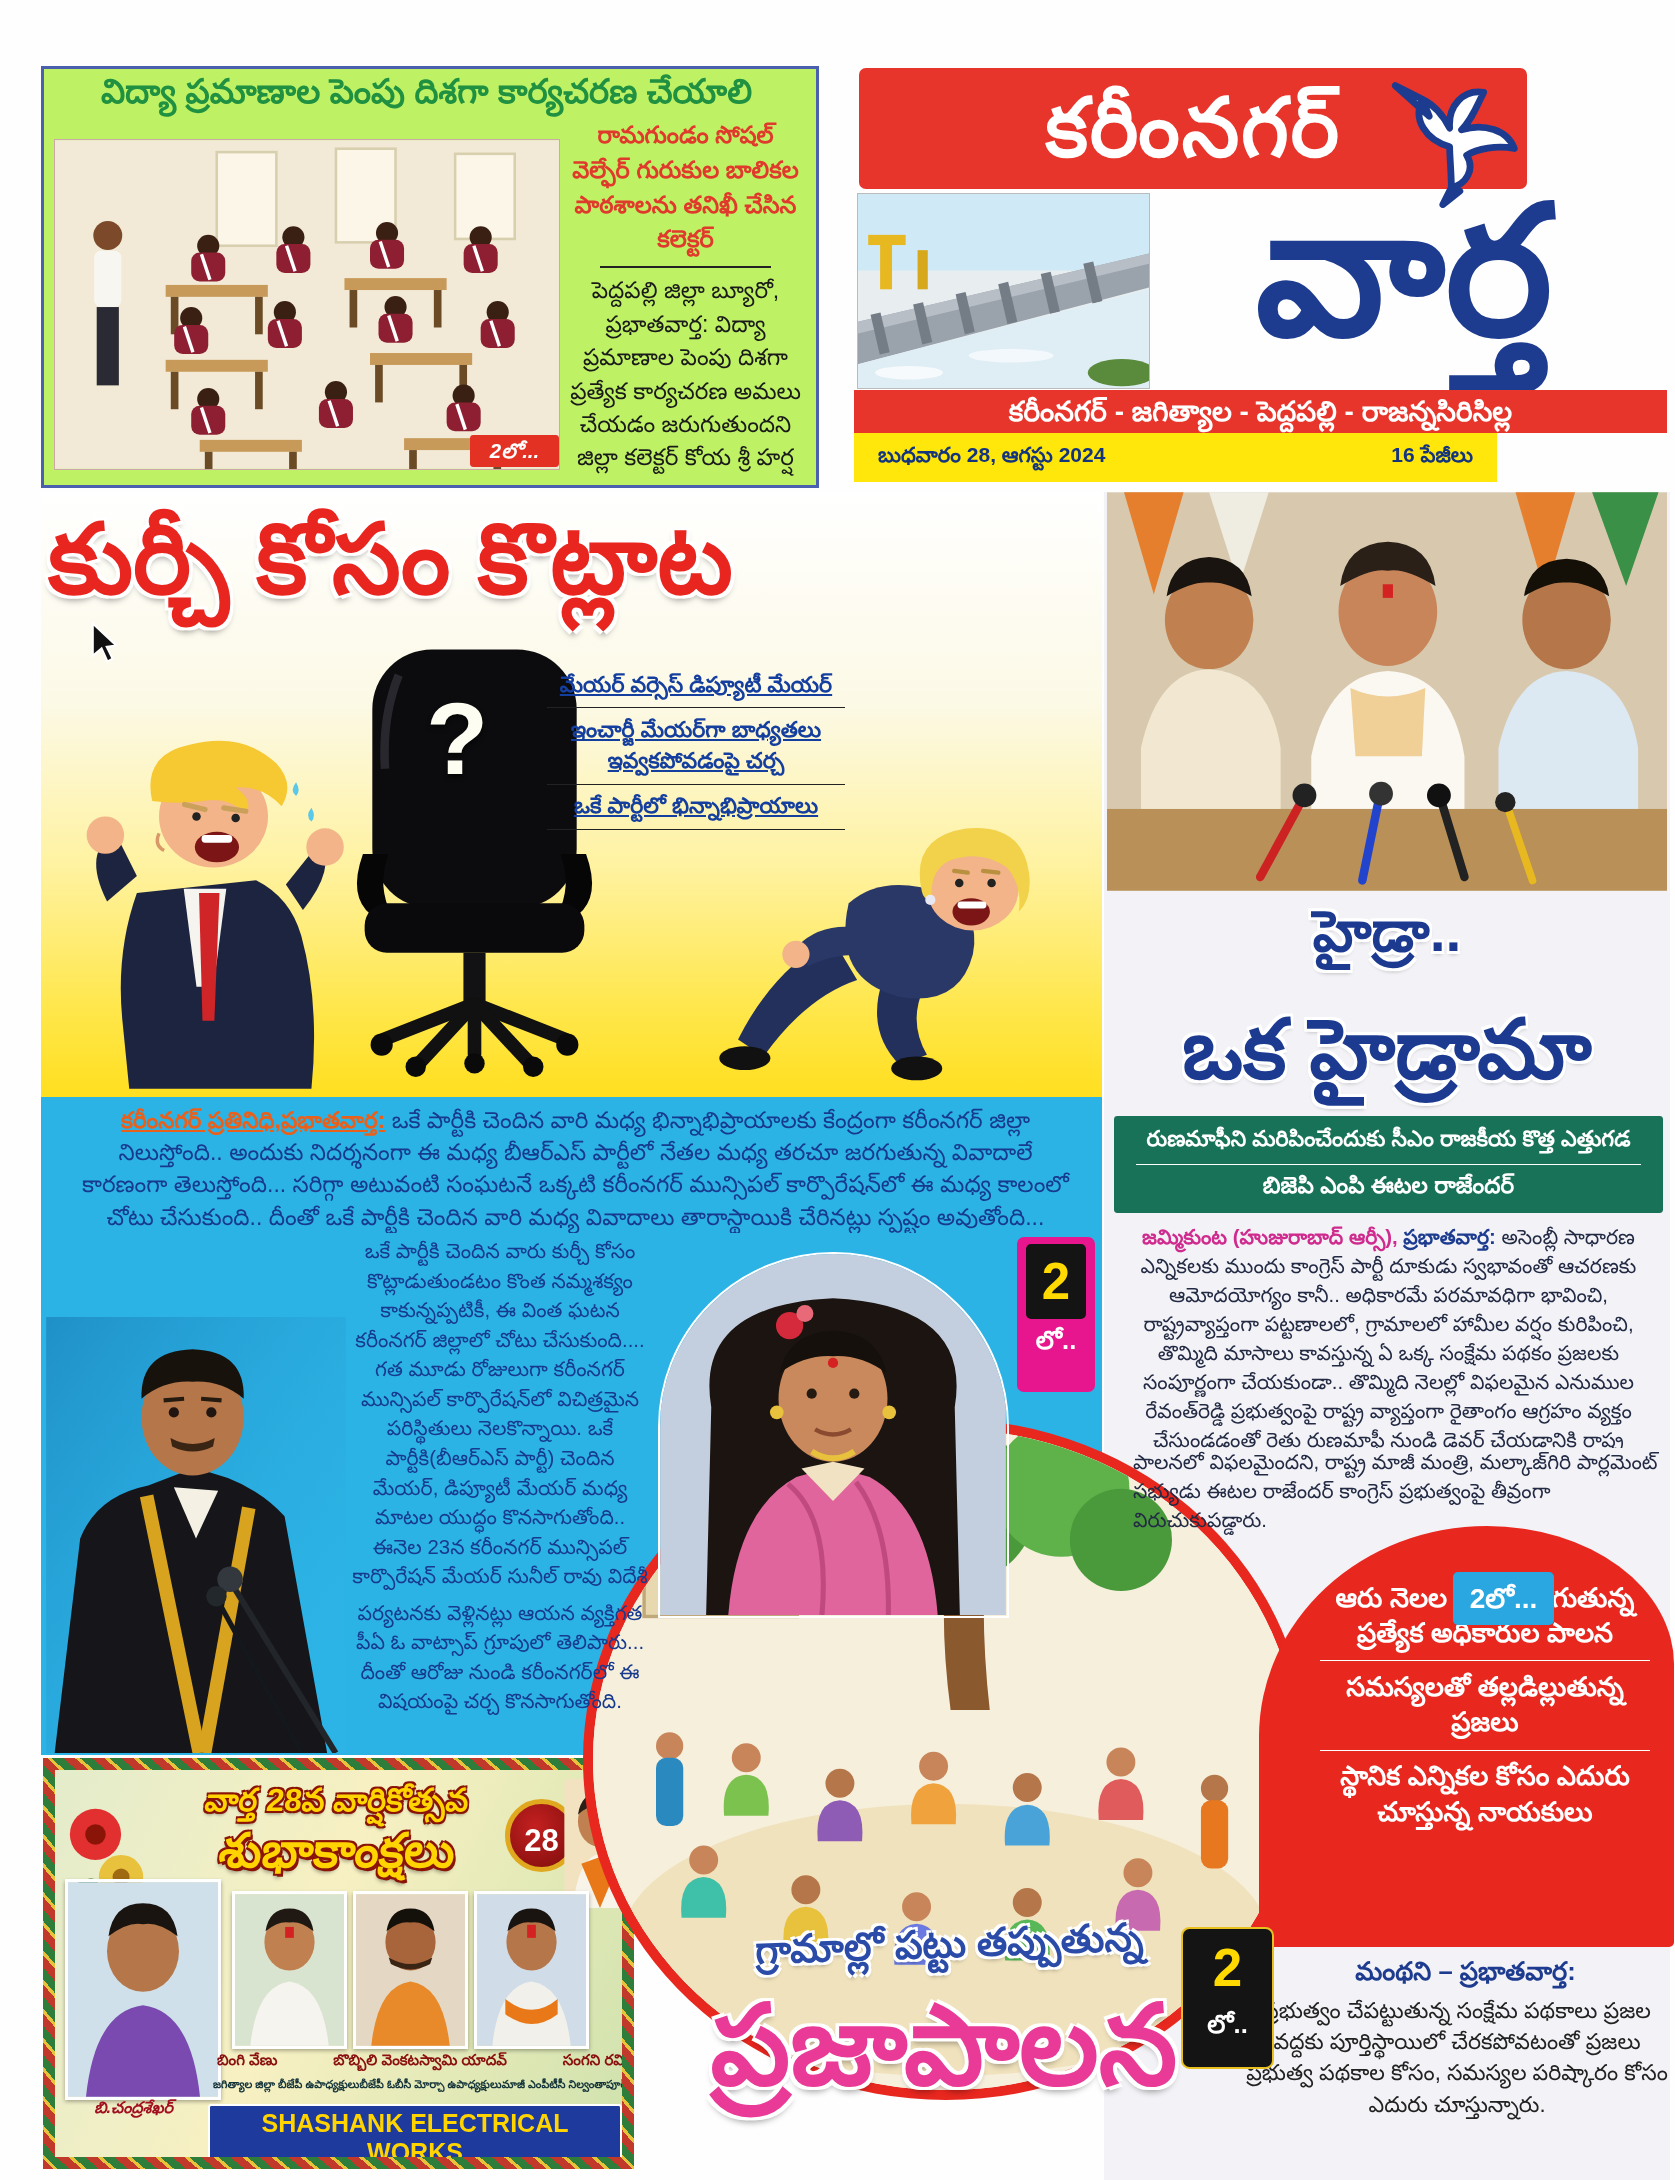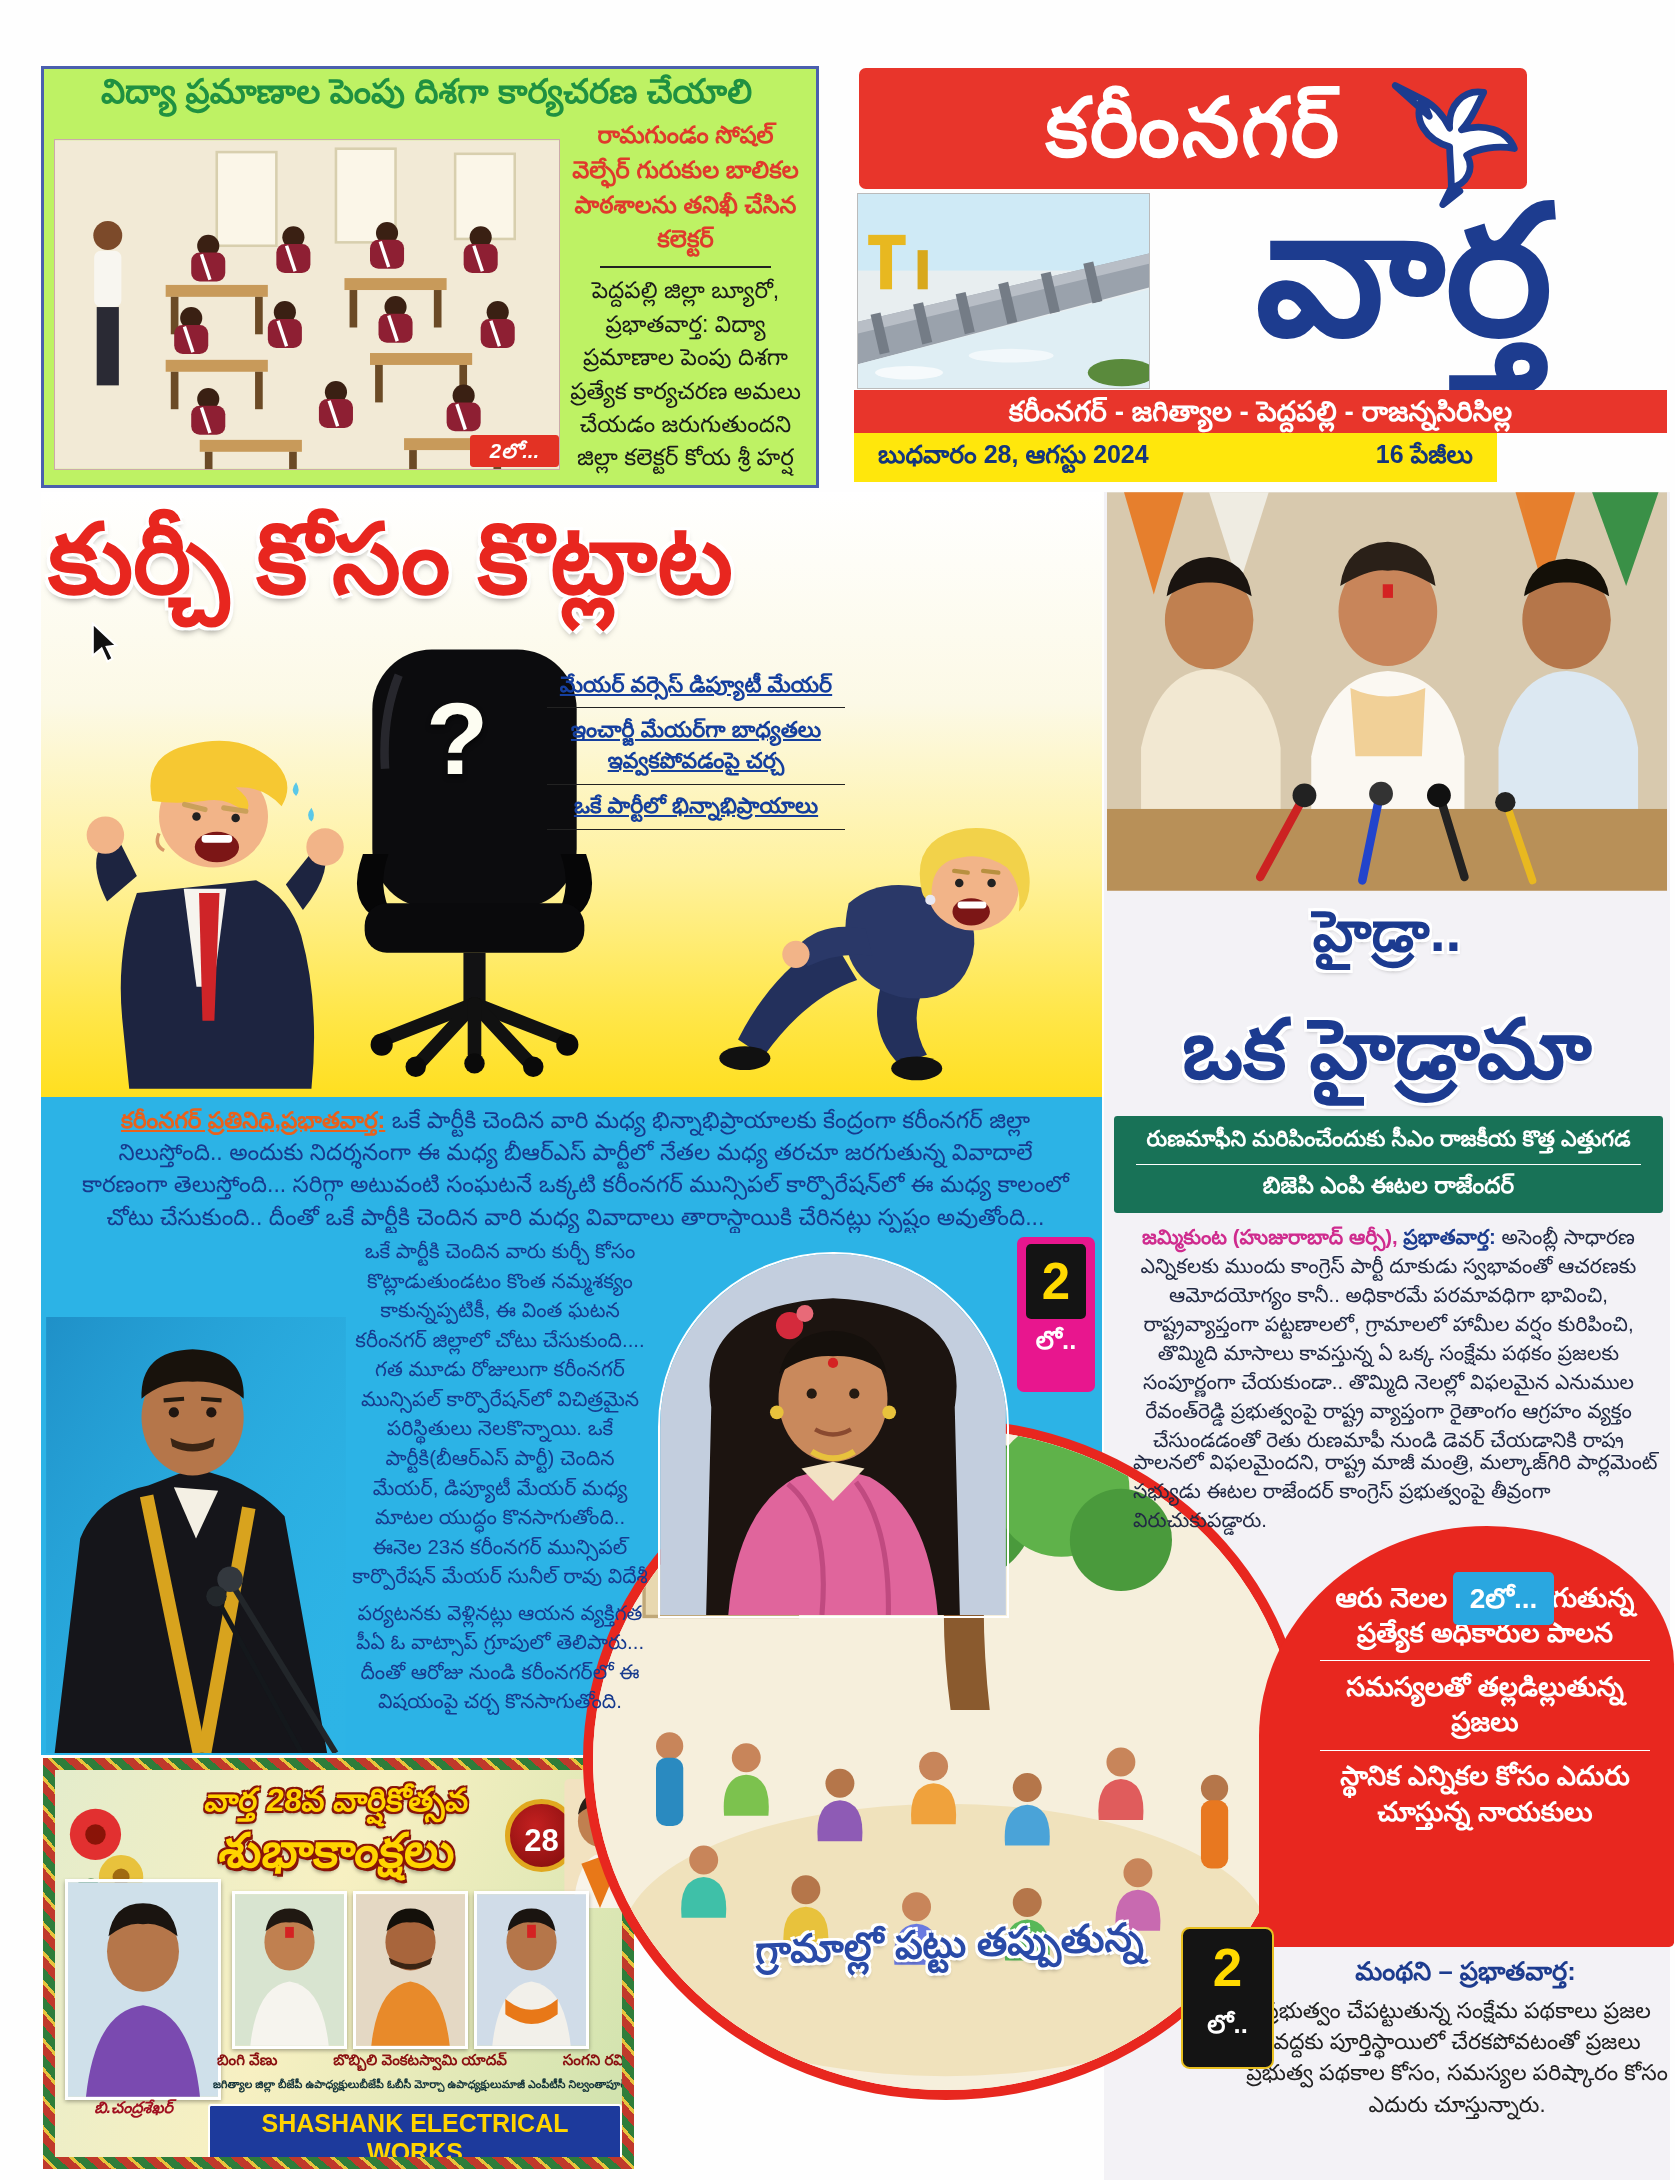--- a/index.html
+++ b/index.html
@@ -25,21 +25,21 @@
   .m-redbox{left:859px;top:68px;width:668px;height:121px;background:#e8352b;border-radius:6.8px;
             color:#fff;font-weight:bold;font-size:82px;text-align:center;line-height:119px;letter-spacing:1.7px;z-index:2;}
   .m-title{left:1140px;top:153px;width:528px;height:240px;color:#1d3c8f;font-weight:bold;font-size:181px;
            line-height:237px;text-align:center;z-index:2;}
   .m-dam{left:857px;top:193px;width:291px;height:194px;border:1.7px solid #bbb;overflow:hidden;z-index:2;}
   .m-dove{left:1361px;top:72px;width:179px;height:136px;z-index:3;}
   .m-districts{left:854px;top:390px;width:813px;height:43px;background:#e8352b;color:#fff;font-weight:bold;
                font-size:28px;text-align:center;line-height:43px;z-index:2;}
   .m-datebar{left:854px;top:433px;width:643px;height:49px;background:#ffe70c;display:flex;align-items:center;
              justify-content:space-between;padding:0 24px;box-sizing:border-box;color:#14357d;font-weight:bold;
-             font-size:25px;z-index:2;}
+             font-size:21px;z-index:2;}
 
   
   .ms-bg1{left:41px;top:492px;width:1061px;height:605px;z-index:1;
           background:linear-gradient(180deg,#ffffff 0%,#fcf9e6 35%,#fff2a0 62%,#ffe74d 85%,#ffdf1f 100%);}
   .ms-bg2{left:41px;top:1097px;width:1061px;height:658px;background:#2cb3e6;z-index:1;}
   .ms-head{left:48px;top:503px;width:1048px;color:#e8261f;font-weight:bold;font-size:98px;z-index:5;}
   .deck{left:547px;top:663px;width:298px;z-index:5;}
   .deck-item{color:#153f9e;font-weight:bold;font-size:22px;line-height:1.4;text-align:center;
              padding:6.8px 0;border-bottom:1.7px solid #222;text-decoration:underline;}
   .chair-q{left:426px;top:681px;width:102px;color:#fdfdf2;font-weight:bold;font-size:102px;z-index:5;
@@ -487,20 +487,21 @@
             <rect x="-16" y="-34" width="32" height="80" rx="12" fill="#2a8ac0"></rect>
           </g>
         <g transform="translate(730,470)">
             <circle cy="-48" r="16" fill="#b5764a"></circle>
             <rect x="-16" y="-34" width="32" height="80" rx="12" fill="#e87820"></rect>
           </g>
       </g>
     </svg>
   </div>
   <div class="abs kicker ow2">గ్రామాల్లో పట్టు తప్పుతున్న</div>
+  <div class="abs praja ow">ప్రజాపాలన</div>
   <div class="abs badge-k">
     <div class="bx">2</div>
     <div class="lo">లో..</div>
   </div>
 
   <div class="abs ad">
     <div class="abs" style="left:1.7px;top:25.6px;width:94px;height:128px;">
       <svg width="94" height="128" viewBox="0 0 110 150">
         <g>
             <circle cx="45" cy="45" r="30" fill="#e23030"></circle>

